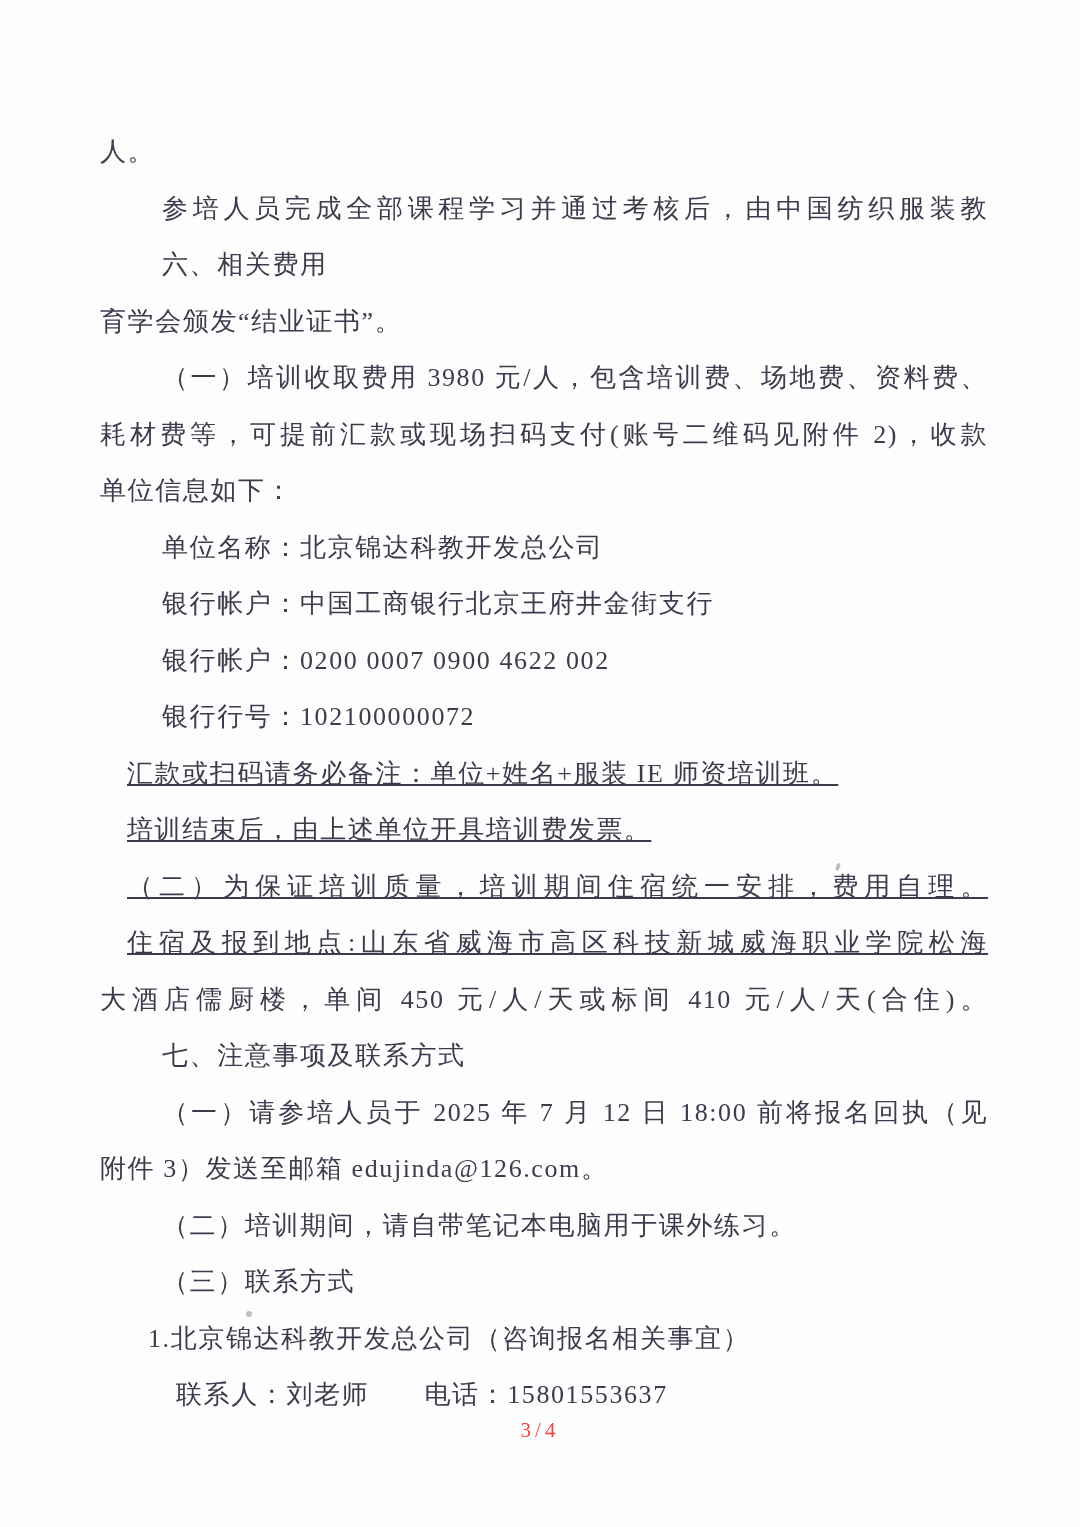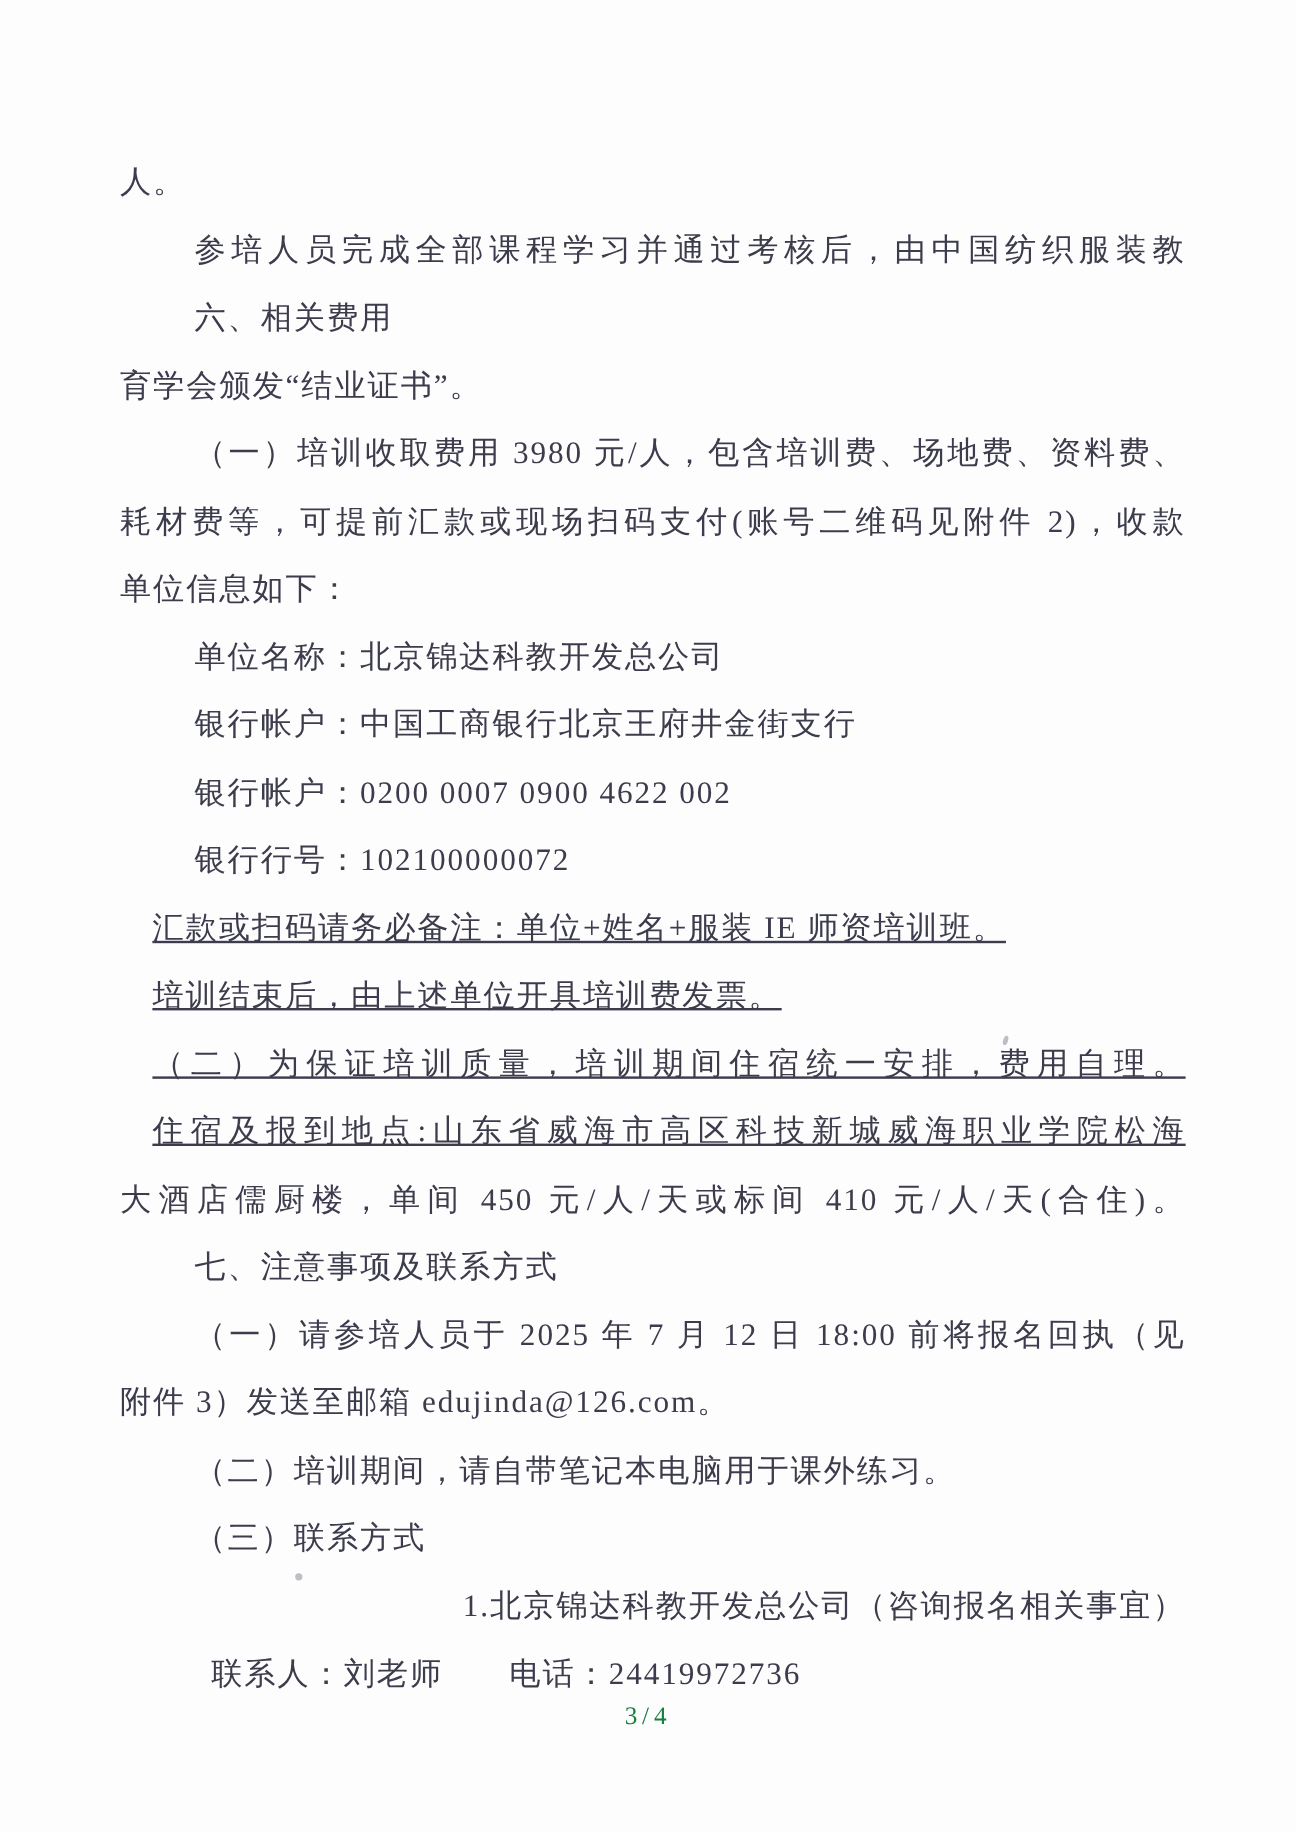--- a/index.html
+++ b/index.html
@@ -33,29 +33,29 @@
     height: 56.5px;
     white-space: pre;
   }
   .line.fill {
     white-space: normal;
     text-align: justify;
     text-align-last: justify;
   }
   .ind    { padding-left: 62px; }
   .ind-sm { padding-left: 27px; text-decoration: underline; }
-  .ind-md { padding-left: 48px; text-align: right; }
+  .ind-md { padding-left: 48px; }
   .ind-lg { padding-left: 76px; }
   .footer {
     position: absolute;
     top: 1412px;
     left: 0;
     width: 100%;
     text-align: center;
-    color: #15803d;
+    color: #ef4444;
     font-size: 21px;
     letter-spacing: 4px;
     line-height: 36px;
   }
   .speck {
     position: absolute;
     background: #70707f;
     opacity: 0.45;
     border-radius: 50%;
   }
@@ -83,21 +83,21 @@
     <div class="line ind-sm">培训结束后，由上述单位开具培训费发票。</div>
     <div class="line ind-sm fill">（二）为保证培训质量，培训期间住宿统一安排，费用自理。</div>
     <div class="line ind-sm fill">住宿及报到地点:山东省威海市高区科技新城威海职业学院松海</div>
     <div class="line fill">大酒店儒厨楼，单间 450 元/人/天或标间 410 元/人/天(合住)。</div>
     <div class="line ind">七、注意事项及联系方式</div>
     <div class="line ind fill">（一）请参培人员于 2025 年 7 月 12 日 18:00 前将报名回执（见</div>
     <div class="line">附件 3）发送至邮箱 edujinda@126.com。</div>
     <div class="line ind">（二）培训期间，请自带笔记本电脑用于课外练习。</div>
     <div class="line ind">（三）联系方式</div>
     <div class="line ind-md">1.北京锦达科教开发总公司（咨询报名相关事宜）</div>
-    <div class="line ind-lg">联系人：刘老师　　电话：24419972736</div>
+    <div class="line ind-lg">联系人：刘老师　　电话：15801553637</div>
   </div>
 
   <div class="footer">3/4</div>
 
   <div class="speck" id="speck-1"></div>
   <div class="speck" id="speck-2"></div>
 
 </div>
 
 </body></html>

